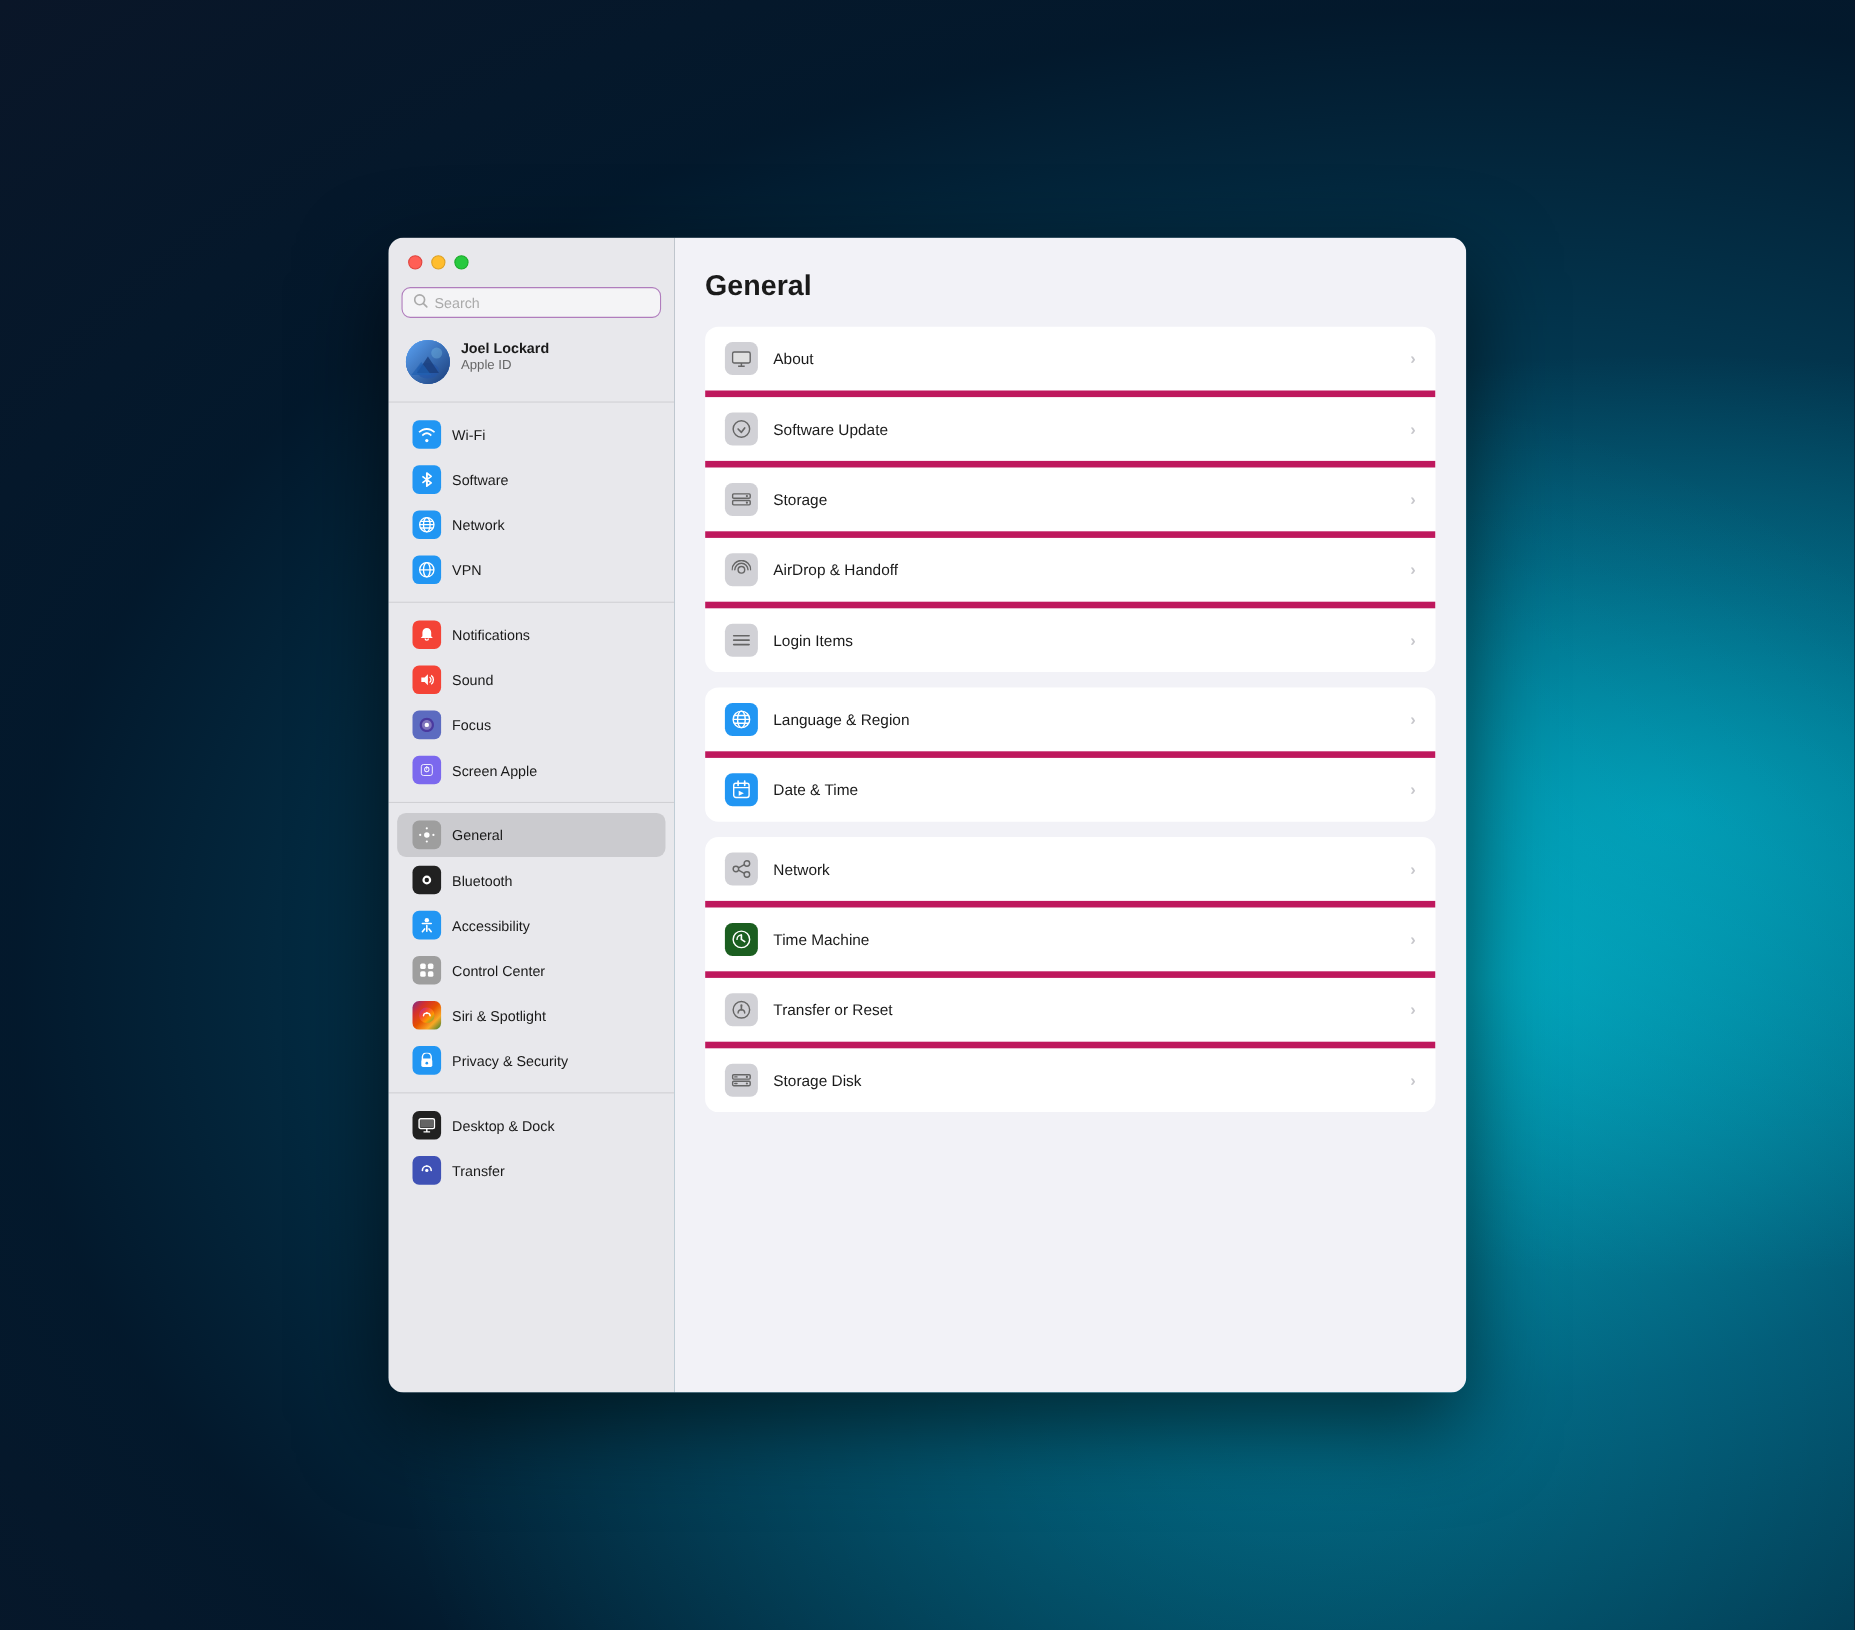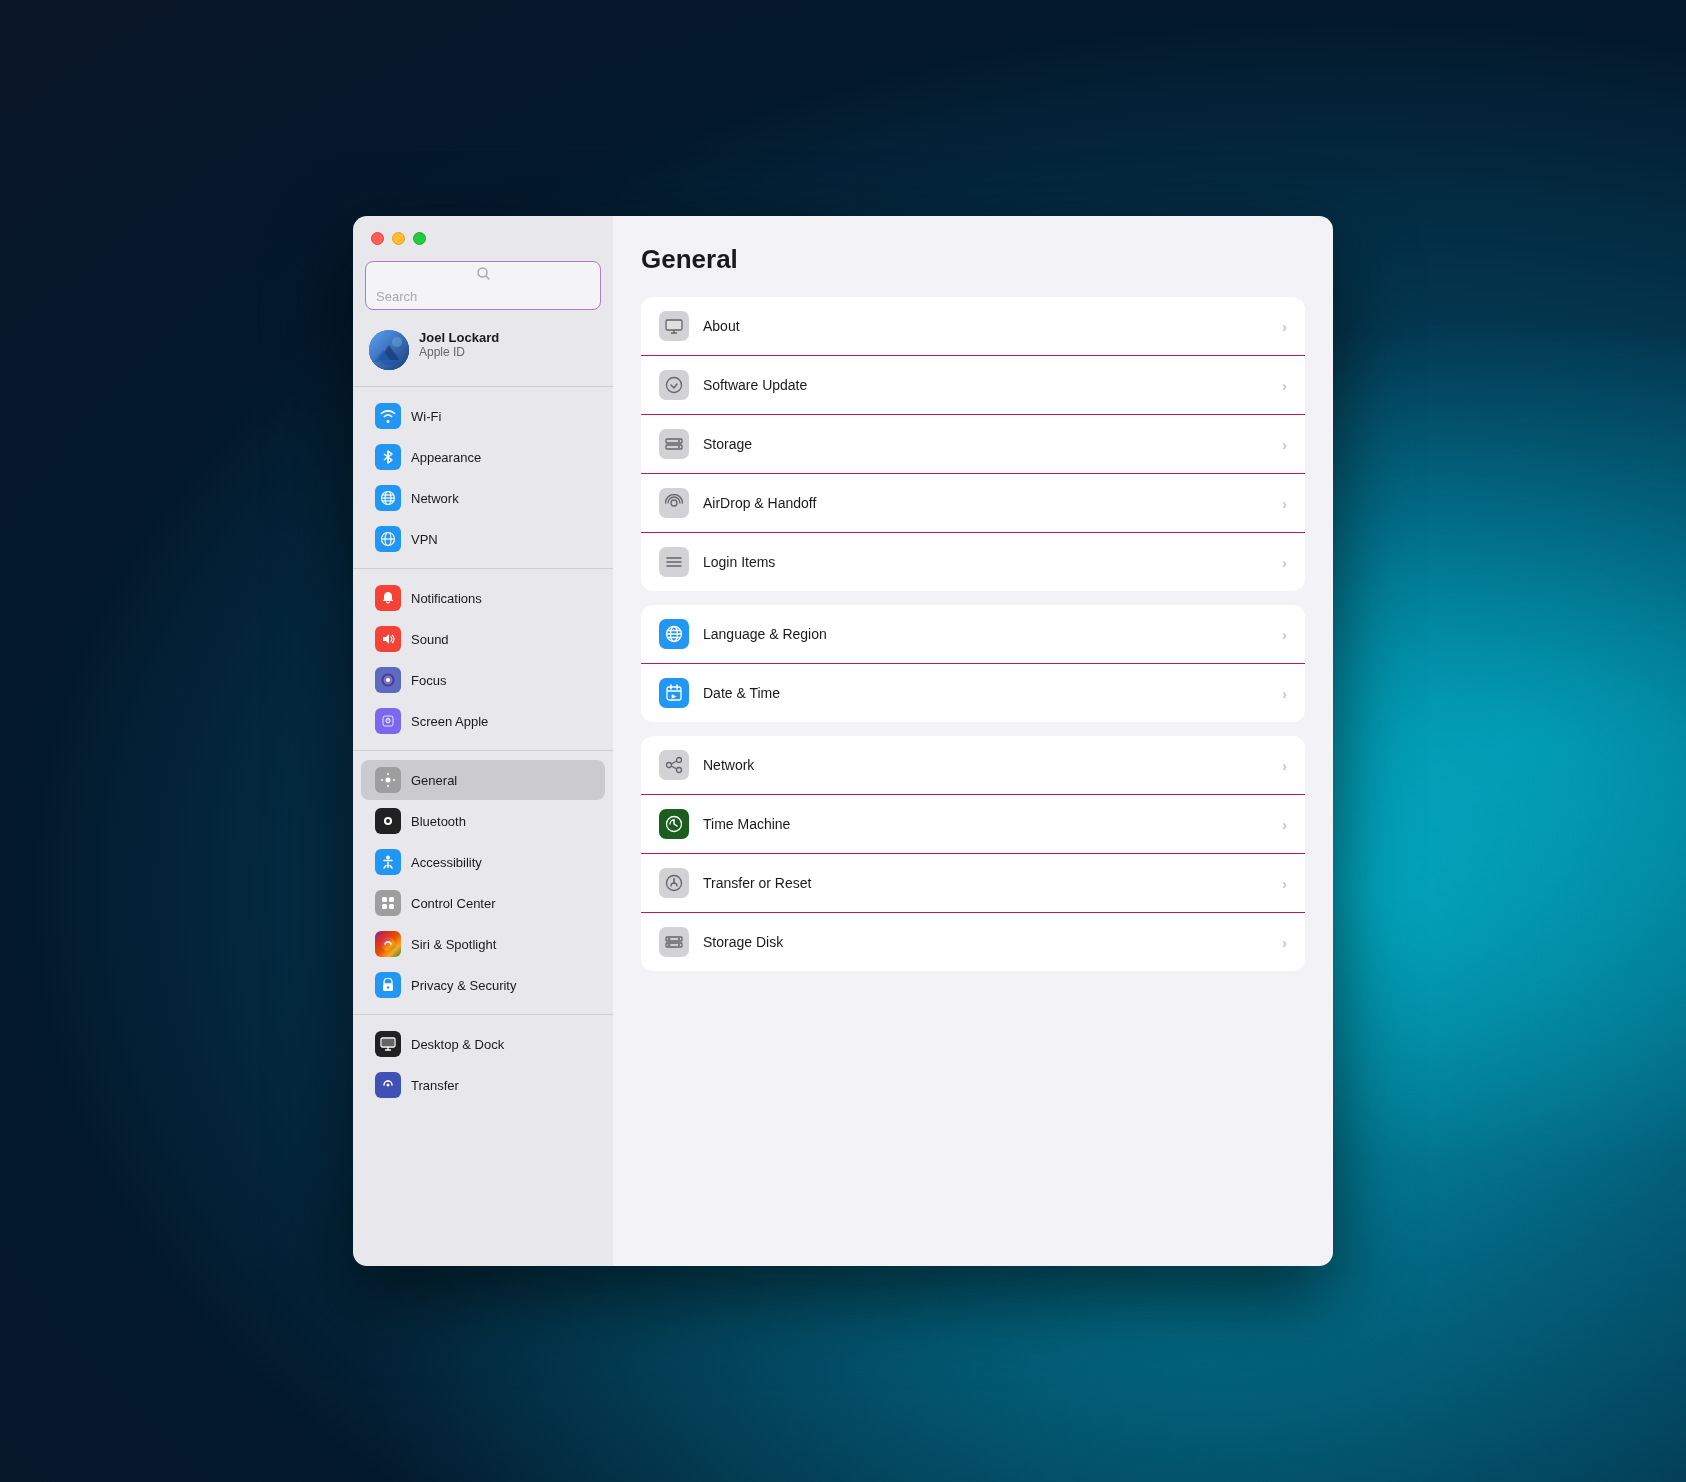--- a/index.html
+++ b/index.html
@@ -75,21 +75,20 @@
 
     .search-bar {
       margin: 4px 12px 12px 12px;
       background: rgba(255,255,255,0.5);
       border: 1.5px solid #b07dbd;
       border-radius: 8px;
       display: flex;
       align-items: center;
       padding: 5px 10px;
       gap: 6px;
-      flex-direction: column;
     }
 
     .search-icon-svg {
       color: #888;
       font-size: 13px;
       flex-shrink: 0;
     }
 
     .search-input {
       border: none;
@@ -213,21 +212,21 @@
       border-radius: 12px;
       margin-bottom: 14px;
       overflow: hidden;
     }
 
     .settings-row {
       display: flex;
       align-items: center;
       padding: 14px 18px;
       cursor: pointer;
-      border-bottom: 1px solid #be185d;
+      border-bottom: 6px solid #be185d;
       position: relative;
       gap: 14px;
     }
 
     .settings-row:last-child { border-bottom: none; }
 
     .row-icon {
       width: 30px;
       height: 30px;
       border-radius: 7px;
@@ -323,21 +322,21 @@
       </div>
       <div class="sidebar-item">
         <div class="sidebar-item-icon icon-bluetooth">
           <svg width="14" height="14" viewBox="0 0 14 14" fill="white">
             <path d="M7 1l4 3-4 3V1zM7 7l4 3-4 3V7z" stroke="white" stroke-width="1.5" fill="none" stroke-linejoin="round"></path>
             <line x1="7" y1="1" x2="7" y2="13" stroke="white" stroke-width="1.5"></line>
             <line x1="3" y1="4" x2="7" y2="7" stroke="white" stroke-width="1.5"></line>
             <line x1="3" y1="10" x2="7" y2="7" stroke="white" stroke-width="1.5"></line>
           </svg>
         </div>
-        <span class="sidebar-item-label">Appearance</span>
+        <span class="sidebar-item-label">Software</span>
       </div>
       <div class="sidebar-item">
         <div class="sidebar-item-icon icon-network">
           <svg width="16" height="16" viewBox="0 0 16 16" fill="white">
             <circle cx="8" cy="8" r="6.5" stroke="white" stroke-width="1.2" fill="none"></circle>
             <ellipse cx="8" cy="8" rx="3" ry="6.5" stroke="white" stroke-width="1.2" fill="none"></ellipse>
             <line x1="1.5" y1="8" x2="14.5" y2="8" stroke="white" stroke-width="1.2"></line>
             <line x1="2.5" y1="5" x2="13.5" y2="5" stroke="white" stroke-width="1.2"></line>
             <line x1="2.5" y1="11" x2="13.5" y2="11" stroke="white" stroke-width="1.2"></line>
           </svg>

